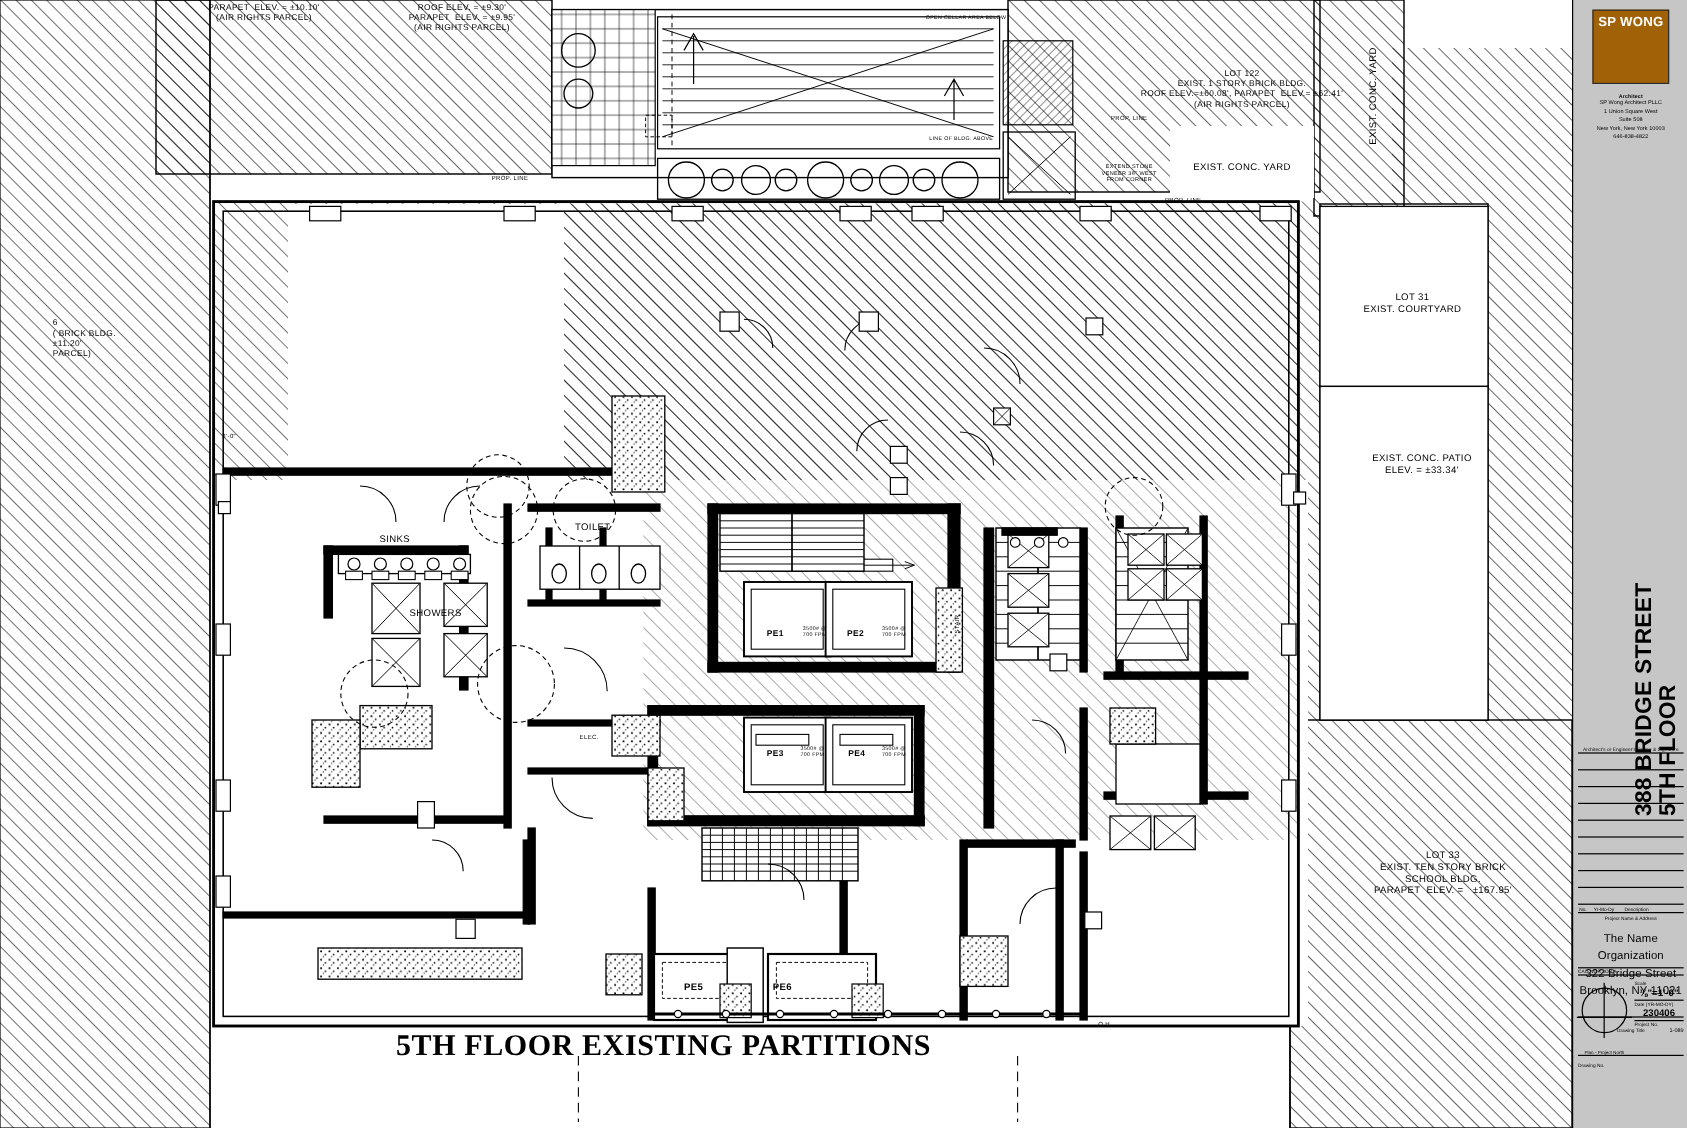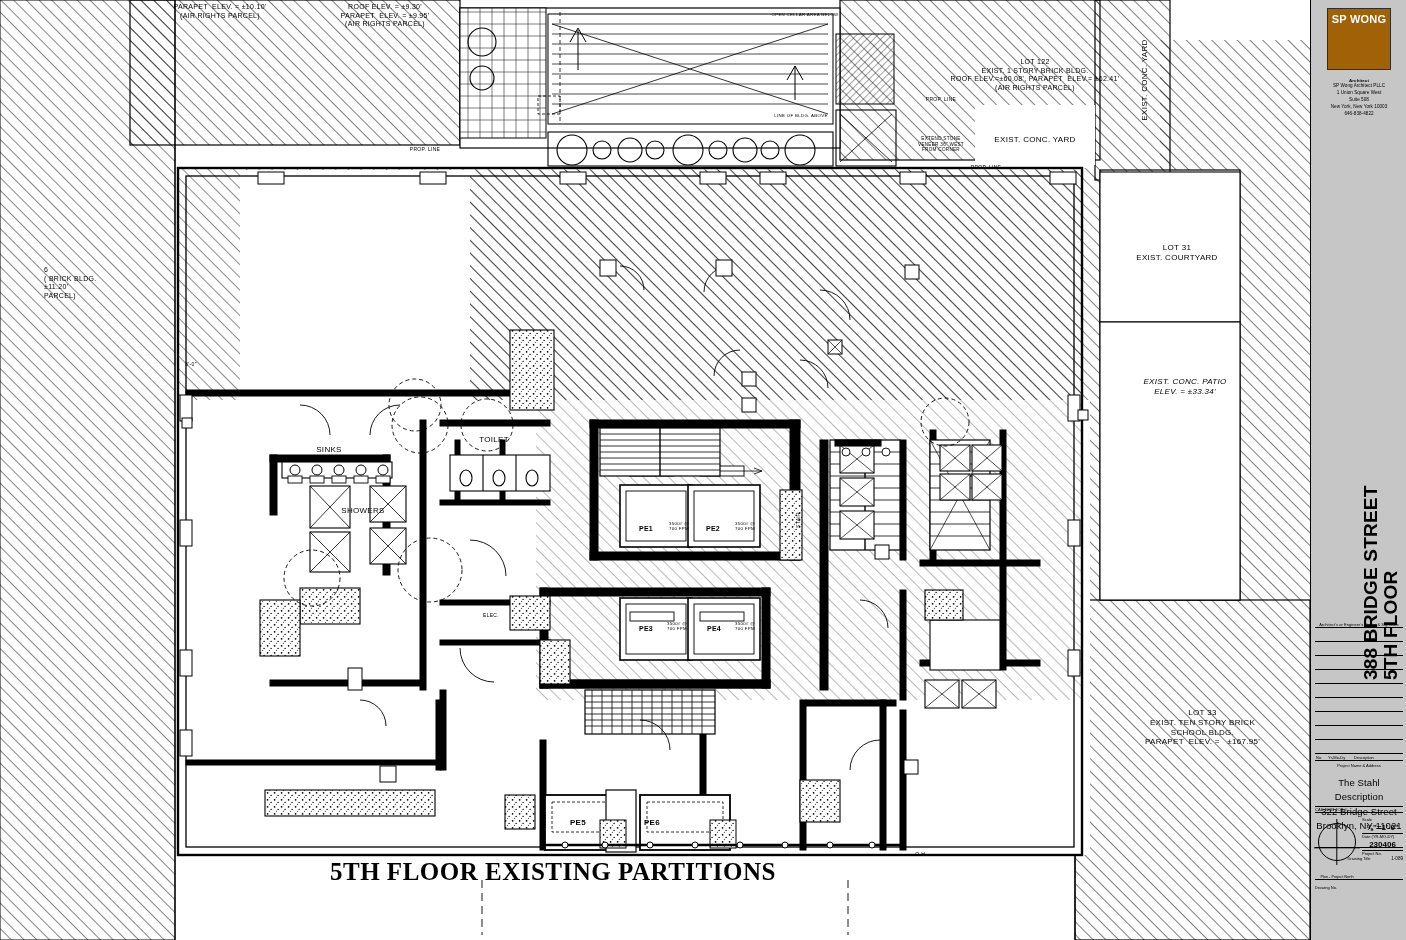--- a/index.html
+++ b/index.html
@@ -528,21 +528,21 @@
 
     <div id="label-layer">
         <div class="lbl" style="left: 930px; top: 58px; width: 210px; font-size: 7px;">LOT 122
 EXIST. 1 STORY BRICK BLDG.
 ROOF ELEV.=±60.08', PARAPET  ELEV.= ±62.41'
 (AIR RIGHTS PARCEL)</div>
         <div class="lbl" style="left: 975px; top: 135px; width: 120px; font-size: 8px;">EXIST. CONC. YARD</div>
         <div class="lbl" style="left: 1140px; top: 20px; width: 120px; font-size: 8px; transform-origin: 0px 0px; transform: rotate(-90deg) translate(-100%, 0px);">EXIST. CONC. YARD</div>
         <div class="lbl" style="left: 1112px; top: 243px; width: 130px; font-size: 8px;">LOT 31
 EXIST. COURTYARD</div>
-        <div class="lbl" style="left: 1115px; top: 377px; width: 140px; font-size: 8px; font-style: italic;">EXIST. CONC. PATIO
+        <div class="lbl" style="left: 1115px; top: 377px; width: 140px; font-size: 8px;">EXIST. CONC. PATIO
 ELEV. = ±33.34'</div>
         <div class="lbl" style="left: 1110px; top: 708px; width: 185px; font-size: 8px;">LOT 33
 EXIST. TEN STORY BRICK
 SCHOOL BLDG.
 PARAPET  ELEV. =   ±167.95'</div>
         <div class="lbl" style="left: 140px; top: 3px; width: 160px; font-size: 7px;">PARAPET  ELEV. = ±10.10'
 (AIR RIGHTS PARCEL)</div>
         <div class="lbl" style="left: 300px; top: 3px; width: 170px; font-size: 7px;">ROOF ELEV. = ±9.30'
 PARAPET  ELEV. = ±9.95'
 (AIR RIGHTS PARCEL)</div>
@@ -627,21 +627,21 @@
 
         <div id="rev-head">
           <span class="c1">No.</span>
           <span class="c2">Yr-Mo-Dy</span>
           <span class="c3">Description</span>
         </div>
         <div class="rule thick"></div>
 
         <div id="proj-head">Project Name &amp; Address</div>
         <div id="proj-name">
-          <div>The Stahl Description</div>
+          <div>The Name Organization</div>
           <div>322 Bridge Street</div>
           <div>Brooklyn, NY 11021</div>
         </div>
         <div style="height:14px"></div>
         <div class="rule thick"></div>
         <div id="dwg-title-head">Drawing Title</div>
       </div>
 
       <div id="lower-tb">
         <div class="rule thick"></div>

